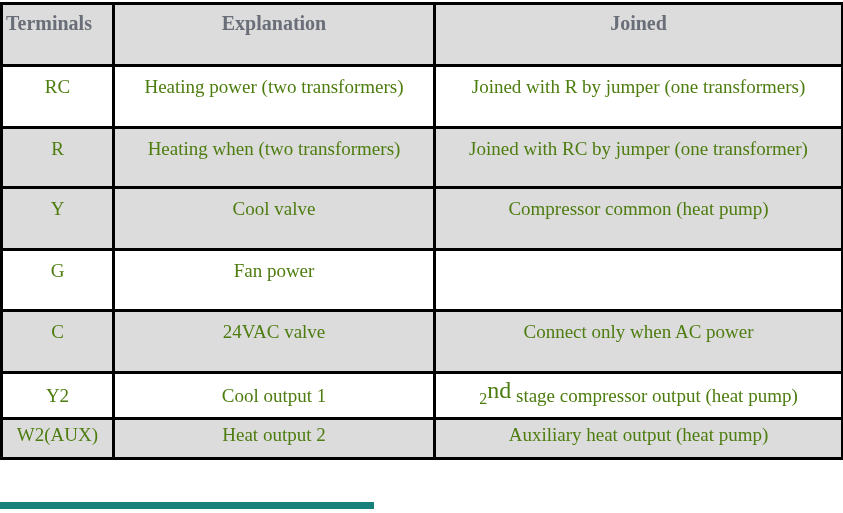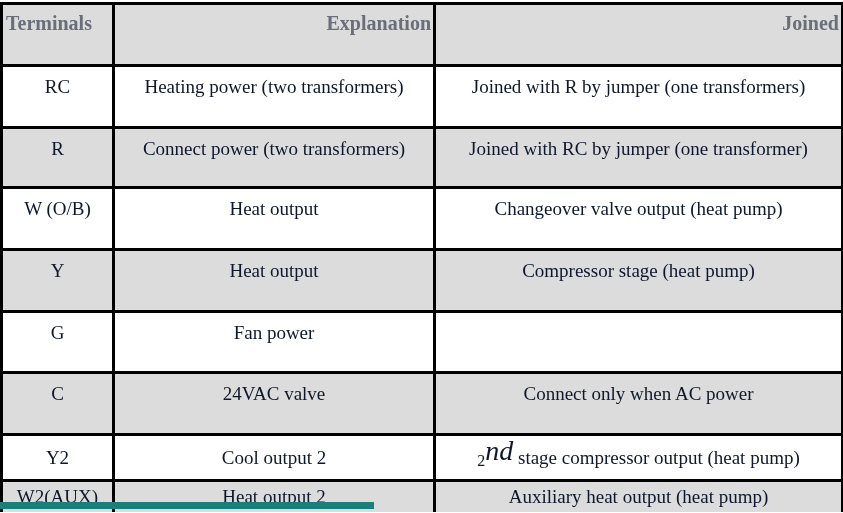--- a/index.html
+++ b/index.html
@@ -18,47 +18,46 @@
     margin-top: 2px;
   }
   col.c-term { width: 112px; }
   col.c-expl { width: 321px; }
   col.c-rem  { width: 408px; }
   th, td {
     border: 3px solid #000000;
     vertical-align: top;
     overflow: hidden;
     font-size: 19px;
-    color: #0f172a;
+    color: #4d7c0f;
     text-align: center;
     padding: 9px 2px 0 2px;
     line-height: 1.15;
   }
   th {
     font-weight: bold;
     color: #696e78;
     font-size: 20px;
     padding-top: 7px;
-    text-align: right;
   }
   th.h-term { text-align: left; padding-left: 3px; }
   tr.shaded { background: #dcdcdc; }
   tr.r-head { height: 62px; }
   tr.r0 { height: 62px; }
   tr.r1 { height: 60px; }
   tr.r2 { height: 62px; }
   tr.r3 { height: 62px; }
   tr.r4 { height: 61px; }
   tr.r5 { height: 62px; }
   tr.r6 { height: 46px; margin-top: 16px; }
   tr.r6 td { padding-top: 11px; }
   tr.r7 { height: 40px; }
   tr.r7 td { padding-top: 4px; }
   .sup-num  { font-size: 16px; vertical-align: -2px; }
-  .sup-text { font-size: 28px; vertical-align: 4px; line-height: 0; font-style: italic; }
+  .sup-text { font-size: 24px; vertical-align: 4px; line-height: 0; }
   .accent-bar {
     position: absolute;
     left: 0;
     bottom: 3px;
     width: 374px;
     height: 7px;
     background: #17807b;
   }
 </style>
 </head>
@@ -77,46 +76,41 @@
       <th>Explanation</th>
       <th>Joined</th>
     </tr>
     <tr class="r0">
       <td>RC</td>
       <td>Heating power (two transformers)</td>
       <td>Joined with R by jumper (one transformers)</td>
     </tr>
     <tr class="r1 shaded">
       <td>R</td>
-      <td>Connect power (two transformers)</td>
+      <td>Heating when (two transformers)</td>
       <td>Joined with RC by jumper (one transformer)</td>
-    </tr>
-    <tr class="r2">
-      <td>W (O/B)</td>
-      <td>Heat output</td>
-      <td>Changeover valve output (heat pump)</td>
     </tr>
     <tr class="r3 shaded">
       <td>Y</td>
-      <td>Heat output</td>
-      <td>Compressor stage (heat pump)</td>
+      <td>Cool valve</td>
+      <td>Compressor common (heat pump)</td>
     </tr>
     <tr class="r4">
       <td>G</td>
       <td>Fan power</td>
       <td></td>
     </tr>
     <tr class="r5 shaded">
       <td>C</td>
       <td>24VAC valve</td>
       <td>Connect only when AC power</td>
     </tr>
     <tr class="r6">
       <td>Y2</td>
-      <td>Cool output 2</td>
+      <td>Cool output 1</td>
       <td><span class="sup-num">2</span><span class="sup-text">nd</span><span> stage compressor output (heat pump)</span></td>
     </tr>
     <tr class="r7 shaded">
       <td>W2(AUX)</td>
       <td>Heat output 2</td>
       <td>Auxiliary heat output (heat pump)</td>
     </tr>
   </tbody>
     </table>
   <div class="accent-bar"></div>

